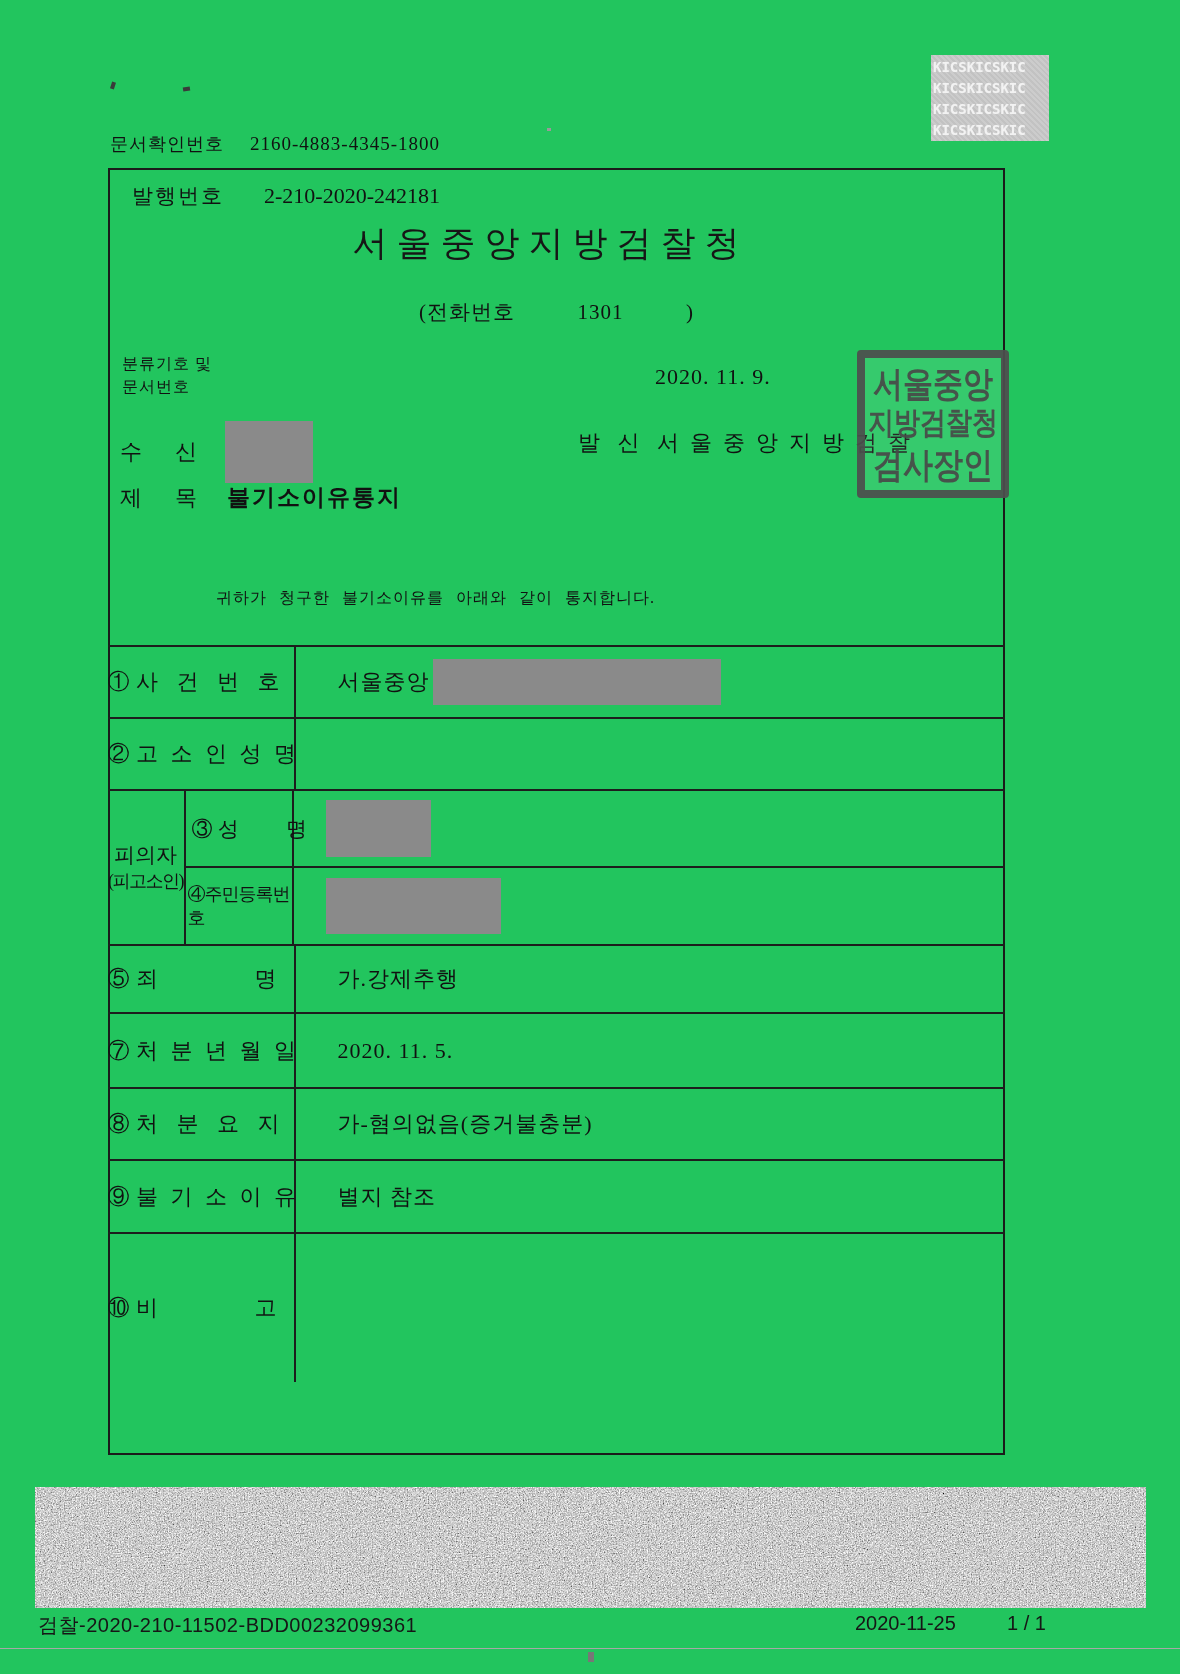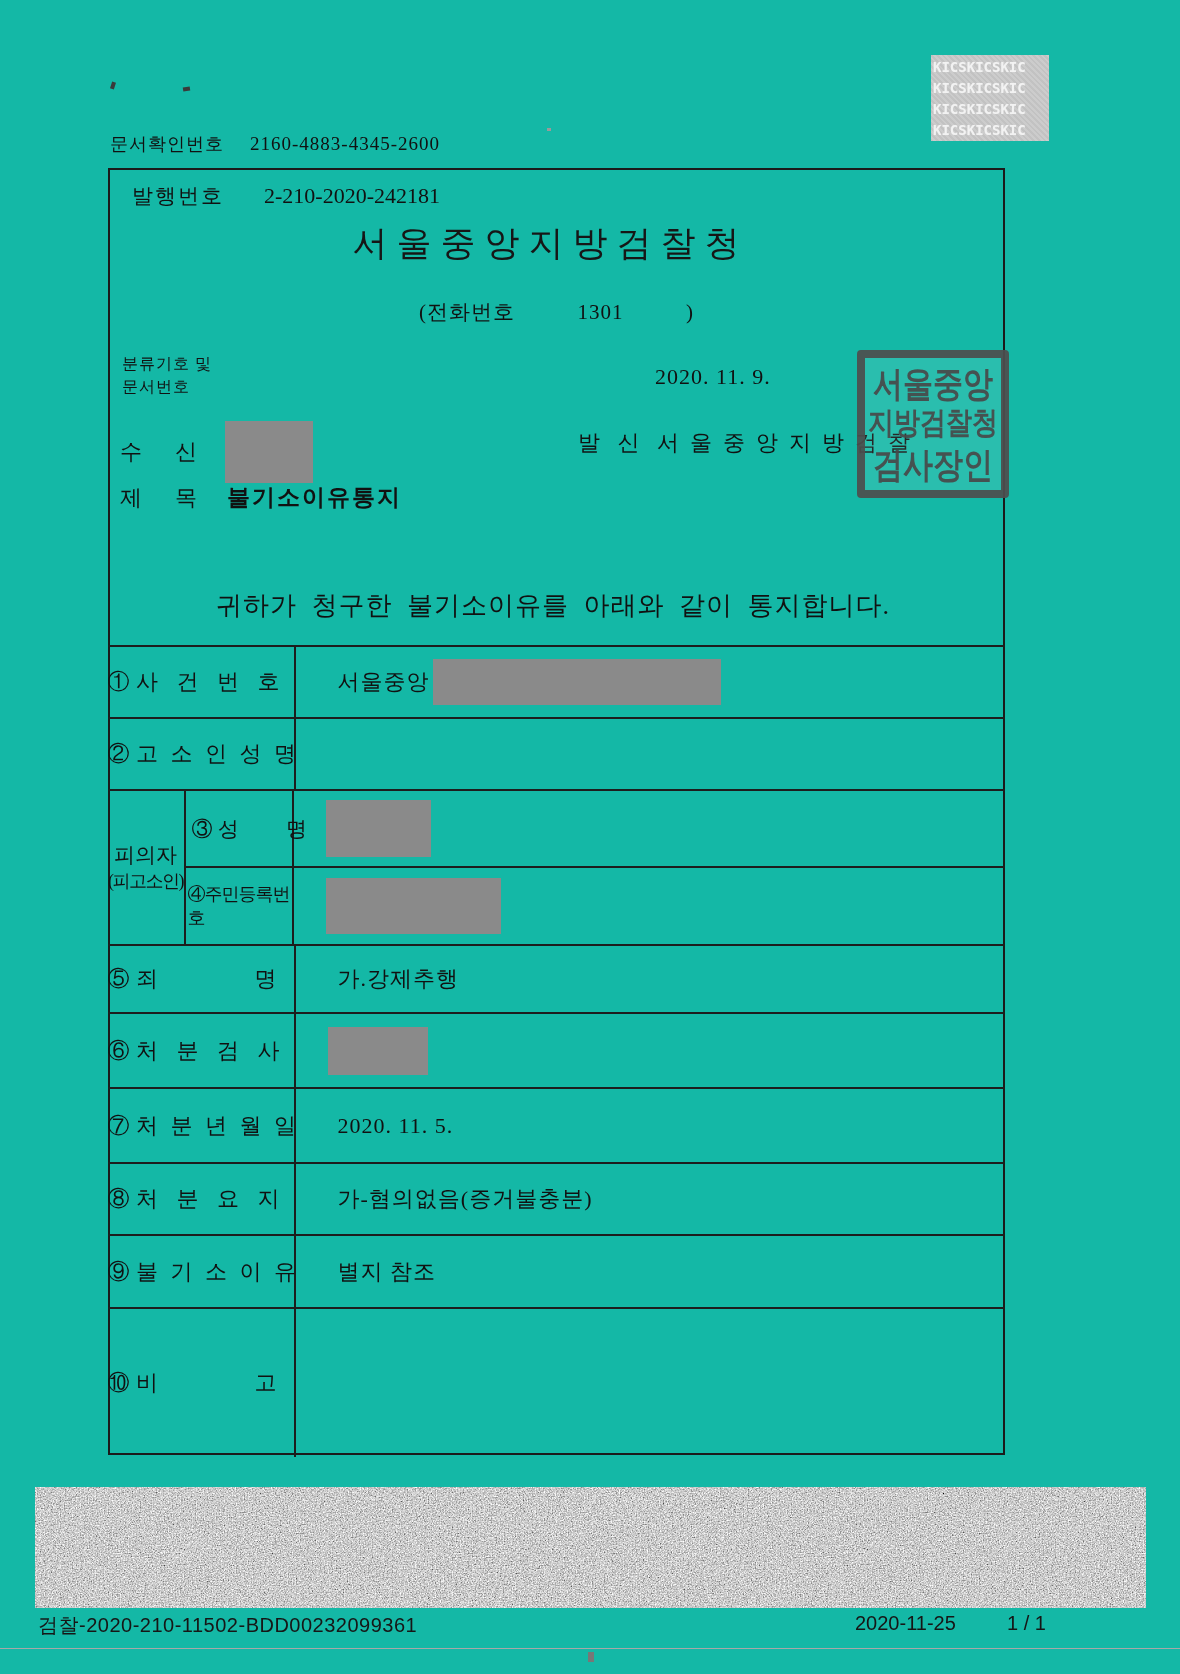--- a/index.html
+++ b/index.html
@@ -1,18 +1,18 @@
 <!DOCTYPE html>
 <html><head>
 <meta charset="utf-8">
 <style>
   * { margin:0; padding:0; box-sizing:border-box; }
   html,body { background:#e9e9e9; }
   .page {
-    position:relative; width:1180px; height:1674px; background:#14b8a6;
+    position:relative; width:1180px; height:1674px; background:#22c55e;
     font-family:"Liberation Serif","DejaVu Serif",serif; color:#111;
     overflow:hidden; margin:0 auto;
   }
   .pre { white-space:pre; }
 
   
   .speck { position:absolute; background:#3a3a3a; }
 
   
   .doc-check { position:absolute; left:110px; top:132px; font-size:18px; letter-spacing:1px; }
@@ -67,21 +67,21 @@
     text-align:center; font-weight:bold; color:#4a4a4a;
     font-size:30px; line-height:30px; letter-spacing:0px;
     transform:scaleY(1.18); white-space:nowrap; overflow:hidden;
     font-family:"Liberation Serif",serif;
   }
   .seal div:nth-child(2){ font-size:26px; }
 
   .subject-row { position:absolute; left:10px; top:312px; font-size:22px; display:flex; align-items:baseline; }
   .subject-row .val { margin-left:30px; font-weight:bold; font-size:23px; letter-spacing:2px; }
 
-  .body-sentence { position:absolute; left:106px; top:418px; font-size:26px; word-spacing:7px; letter-spacing:1px; }
+  .body-sentence { position:absolute; left:106px; top:418px; font-size:16px; word-spacing:7px; letter-spacing:1px; }
 
   
   .tbl { position:absolute; left:-2.5px; top:475px; width:897px; }
   .t-row { display:flex; border-top:2px solid #1d1d1d; align-items:stretch; }
   .t-label {
     width:188px; flex:0 0 188px; border-right:2px solid #1d1d1d;
     display:flex; align-items:center; 
     font-size:22px; letter-spacing:0.5px;
   }
   .t-value { flex:1; display:flex; align-items:center; padding-left:42px; font-size:22px; letter-spacing:1px; }
@@ -126,21 +126,21 @@
   <span class="speck" style="left:547px;top:128px;width:4px;height:3px;background:#9a9a9a;"></span>
 
   <div class="kics">
     <div>KICSKICSKIC</div>
     <div>KICSKICSKIC</div>
     <div>KICSKICSKIC</div>
     <div>KICSKICSKIC</div>
   </div>
 
   <div class="doc-check">
-    <span class="lbl">문서확인번호</span><span class="num">2160-4883-4345-2600</span>
+    <span class="lbl">문서확인번호</span><span class="num">2160-4883-4345-1800</span>
   </div>
 
   <div class="frame">
 
     <div class="issue">
       <span class="lbl">발행번호</span><span class="num">2-210-2020-242181</span>
     </div>
 
     <div class="office-title">서울중앙지방검찰청</div>
 
@@ -210,26 +210,20 @@
             </div>
           </div>
         </div>
       </div>
 
       <div class="t-row" style="height:68px;">
         <div class="t-label pre">⑤ 죄                명</div>
         <div class="t-value">가.강제추행</div>
       </div>
 
-      <div class="t-row" style="height:75px;">
-        <div class="t-label pre">⑥ 처   분   검   사</div>
-        <div class="t-value">
-          <span class="redact" style="width:100px;height:48px;margin-left:-10px;"></span>
-        </div>
-      </div>
 
       <div class="t-row" style="height:75px;">
         <div class="t-label pre">⑦ 처  분  년  월  일</div>
         <div class="t-value">2020. 11. 5.</div>
       </div>
 
       <div class="t-row" style="height:72px;">
         <div class="t-label pre">⑧ 처   분   요   지</div>
         <div class="t-value">가-혐의없음(증거불충분)</div>
       </div>

